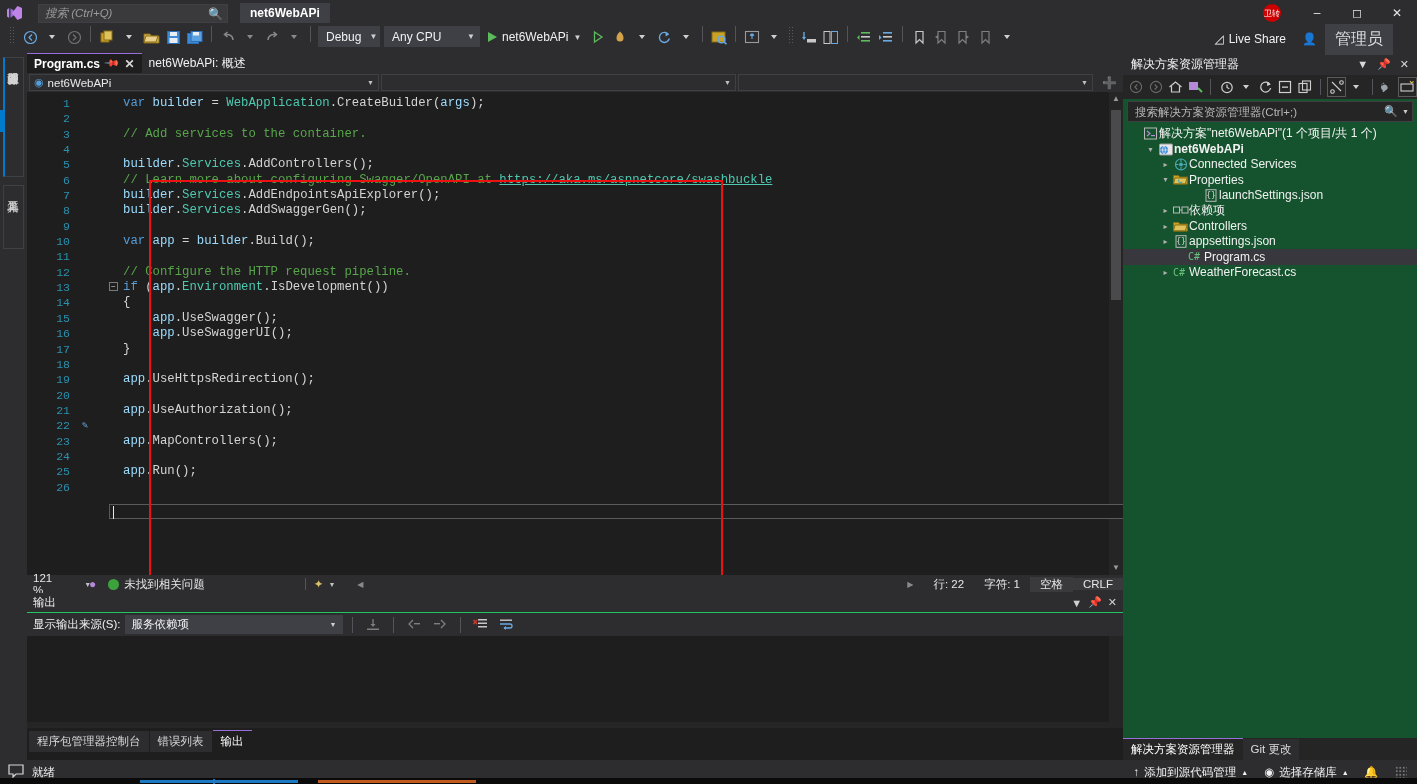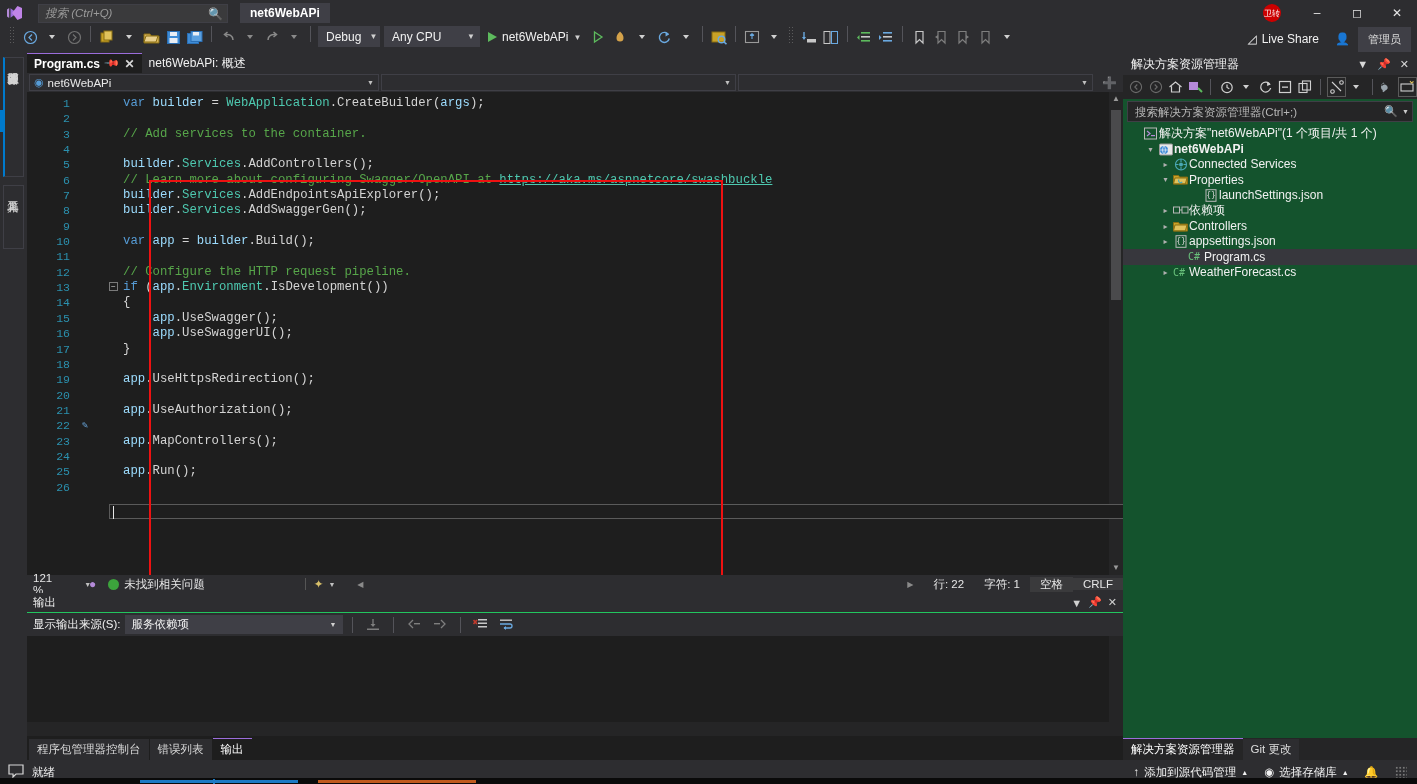--- a/index.html
+++ b/index.html
@@ -55,21 +55,21 @@
   .wbtn { width: 40px; height: 26px; display: flex; align-items: center; justify-content: center;
           color: #e6e6e6; font-size: 12px; }
 
   
   .subbar-right {
     position: absolute; right: 0; top: 26px; height: 26px; display: flex; align-items: center;
     z-index: 6;
   }
   .ls-item { display: flex; align-items: center; gap: 5px; padding: 0 8px; color: #f1f1f1; font-size: 12px; }
   .admin-chip {
-    background: #3f3f46; padding: 5px 10px; font-size: 11px; color: #ddd; margin-right: 6px;
+    background: #3f3f46; padding: 5px 10px; font-size: 16px; color: #ddd; margin-right: 24px;
   }
 
   
   .toolbar {
     position: absolute; left: 0; top: 26px; width: 1417px; height: 27px;
     background: #2d2d30; display: flex; align-items: flex-start; padding-left: 6px;
   }
   .tb { height: 22px; min-width: 22px; display: flex; align-items: center; justify-content: center;
         color: #c8c8c8; padding: 0 2px; }
   .tb-sep { width: 1px; height: 16px; background: #54545a; margin: 0 5px; }
@@ -189,21 +189,21 @@
   }
   .out-combo {
     width: 218px; height: 19px; background: #3f3f46; border: 1px solid #3f3f46;
     display: flex; align-items: center; padding: 0 4px 0 6px; position: relative; color: #f1f1f1;
   }
   .out-combo .oa { position: absolute; right: 5px; font-size: 7px; color: #d0d0d0; }
   .out-body { position: absolute; left:0; top: 43px; width: 1096px; height: 100px; background: #1e1e1e; }
   .out-hscroll { position:absolute; left:0; bottom: 24px; width: 1096px; height: 14px; background: #252526;}
   .out-vscroll { position:absolute; right:0; top: 43px; width: 14px; height: 100px; background: #252526;}
   .panel-tabs {
-    position: absolute; left: 0; bottom: 0; width: 1096px; height: 24px;
+    position: absolute; left: 0; bottom: 8px; width: 1096px; height: 24px;
     background: #1e1e1e; display: flex; align-items: flex-end; gap: 1px; padding-left: 2px;
   }
   .ptab { padding: 3px 8px; font-size: 11.5px; color: #d8d8d8; background: #2d2d30; }
   .ptab.active { background: #1e1e1e; color: #fff; border-top: 1px solid #9b6ddb; }
 
   
   .solex {
     position: absolute; left: 1123px; top: 53px; width: 294px; height: 707px; background: #14532d;
   }
   .se-title {

